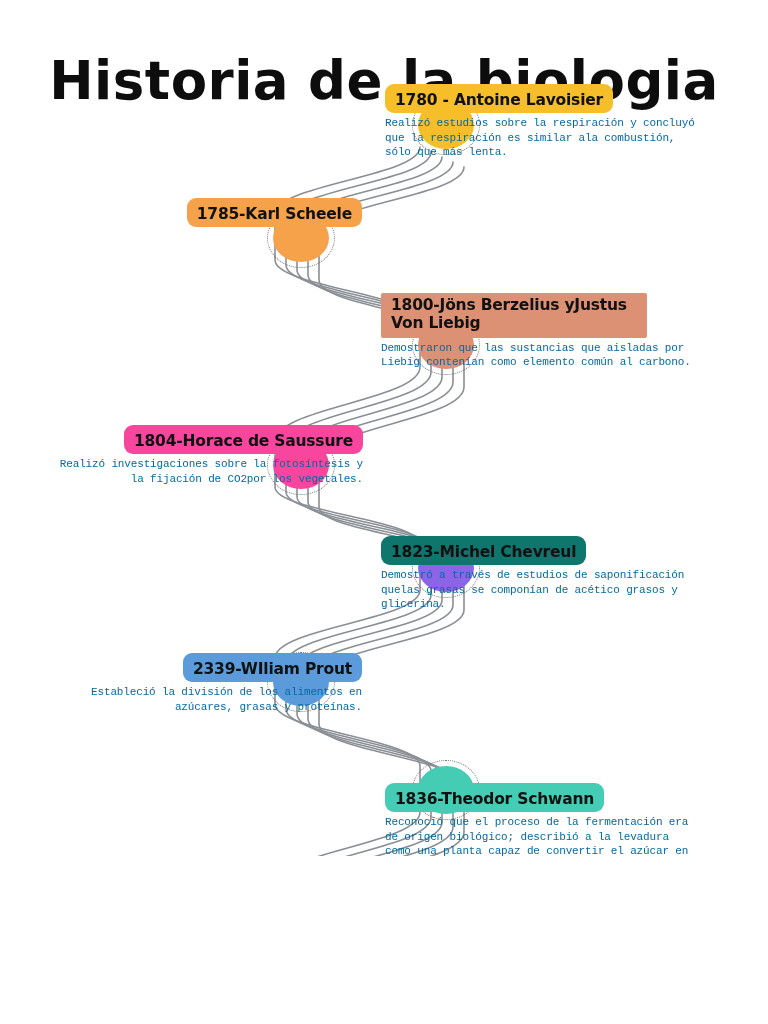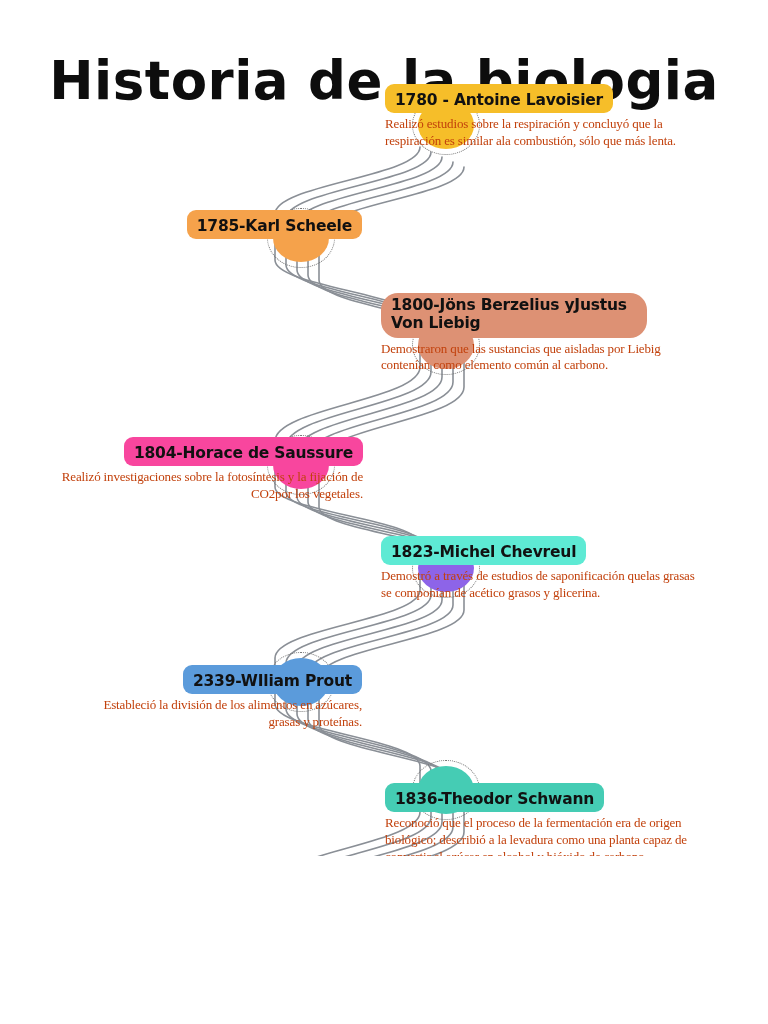--- a/index.html
+++ b/index.html
@@ -41,41 +41,41 @@
     border-radius:50%;
   }
   .node .dot{
     position:absolute;left:6px;top:6px;right:6px;bottom:6px;
     border-radius:50%;
   }
 
   
   .entry{position:absolute;}
   .entry.right{text-align:left;}
-  .entry.left{text-align:right;margin-top:12px;}
+  .entry.left{text-align:right;}
 
   .pill{
     display:inline-block;
     padding:7px 10px 4px 10px;
     border-radius:9px;
     font-size:15.5px;
     font-weight:bold;
     color:#111111;
     line-height:1.18;
     font-family:"DejaVu Sans","Liberation Sans",sans-serif;
     letter-spacing:-0.2px;
   }
-  .pill.two-line{border-radius:17px;padding:3px 10px 5px 10px;}
+  .pill.two-line{border-radius:2px;padding:3px 10px 5px 10px;}
 
   .desc{
     margin-top:3px;
-    font-size:13px;
+    font-size:11px;
     line-height:1.30;
-    color:#c2410c;
-    font-family:Liberation Serif, serif;
+    color:#0369a1;
+    font-family:Liberation Mono, monospace;
     letter-spacing:-0.15px;
   }
 </style>
 </head>
 <body>
 
 <div id="page">
 
   <h1 class="title">Historia de la biologia</h1>
 
@@ -119,19 +119,19 @@
       <div class="node" style="left: 267px; top: 878px;">
         <div class="ring"></div>
         <div class="dot" style="background: rgb(76, 197, 82);"></div>
       </div>
     </div>
   <div id="entries">
       <div class="entry right" style="top: 84px; left: 385px; width: 320px;"><div class="pill" style="background: rgb(246, 190, 41);">1780 - Antoine Lavoisier</div><div class="desc">Realizó estudios sobre la respiración y concluyó que la respiración es similar ala combustión, sólo que más lenta.</div></div>
       <div class="entry left" style="top: 198px; left: 70px; width: 292px;"><div class="pill" style="background: rgb(245, 162, 75);">1785-Karl Scheele</div></div>
       <div class="entry right" style="top: 293px; left: 381px; width: 318px;"><div class="pill two-line" style="background: rgb(221, 145, 116); max-width: 246px;">1800-Jöns Berzelius yJustus Von Liebig</div><div class="desc">Demostraron que las sustancias que aisladas por Liebig contenían como elemento común al carbono.</div></div>
       <div class="entry left" style="top: 425px; left: 58px; width: 305px;"><div class="pill" style="background: rgb(248, 70, 158);">1804-Horace de Saussure</div><div class="desc">Realizó investigaciones sobre la fotosíntesis y la fijación de CO2por los vegetales.</div></div>
-      <div class="entry right" style="top: 536px; left: 381px; width: 318px;"><div class="pill" style="background: #5eead4;">1823-Michel Chevreul</div><div class="desc">Demostró a través de estudios de saponificación quelas grasas se componían de acético grasos y glicerina.</div></div>
+      <div class="entry right" style="top: 536px; left: 381px; width: 318px;"><div class="pill" style="background: #0f766e;">1823-Michel Chevreul</div><div class="desc">Demostró a través de estudios de saponificación quelas grasas se componían de acético grasos y glicerina.</div></div>
       <div class="entry left" style="top: 653px; left: 78px; width: 284px;"><div class="pill" style="background: rgb(91, 155, 219);">2339-WIliam Prout</div><div class="desc">Estableció la división de los alimentos en azúcares, grasas y proteínas.</div></div>
       <div class="entry right" style="top: 783px; left: 385px; width: 310px;"><div class="pill" style="background: rgb(69, 204, 180);">1836-Theodor Schwann</div><div class="desc">Reconoció que el proceso de la fermentación era de origen biológico; describió a la levadura como una planta capaz de convertir el azúcar en alcohol y bióxido de carbono.</div></div>
       <div class="entry left" style="top: 877px; left: 68px; width: 296px;"><div class="pill" style="background: rgb(76, 197, 82);">1844-Adolf Kolbe</div></div>
     </div>
 
 </div>
 
 </body></html>

